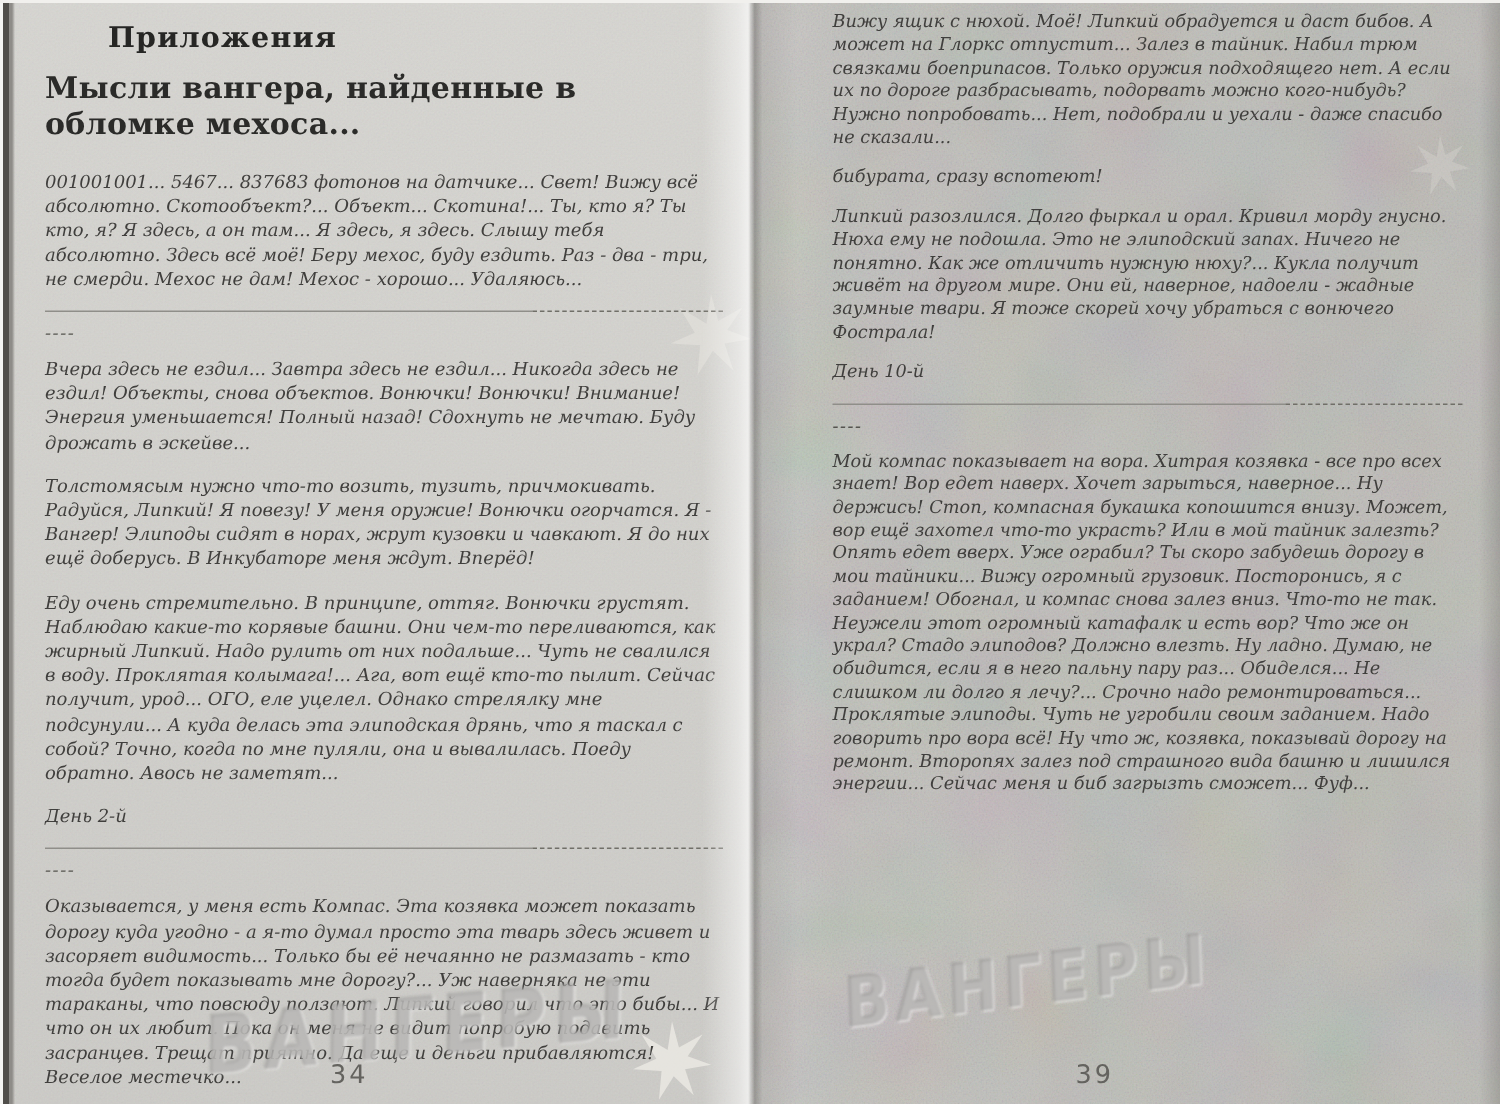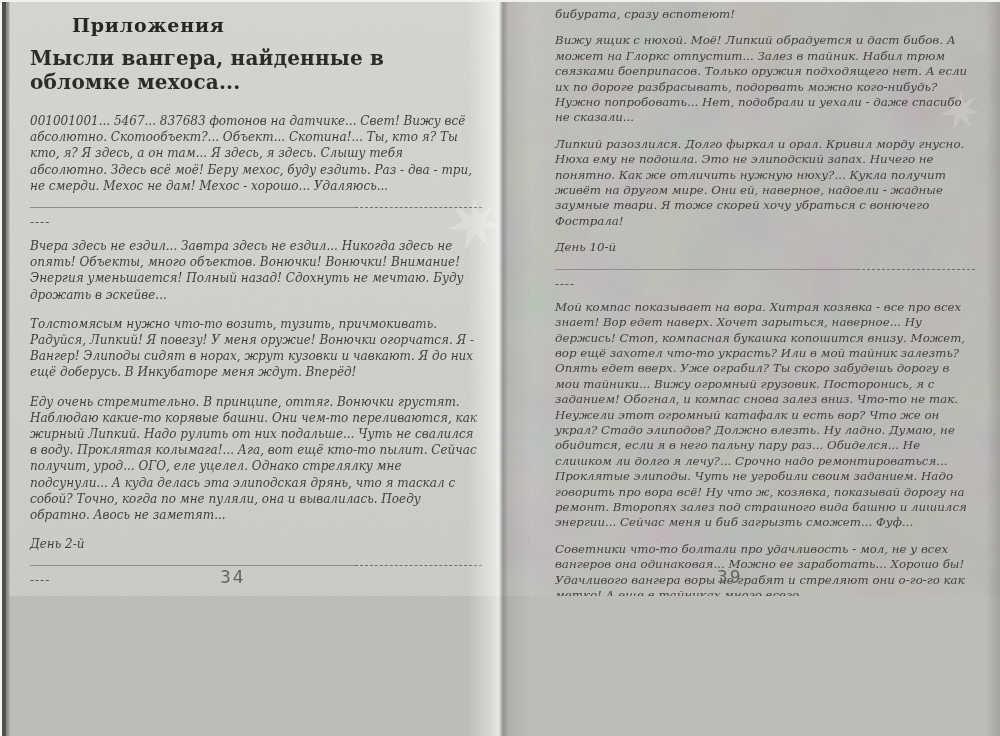--- a/index.html
+++ b/index.html
@@ -4,21 +4,21 @@
 <style>
   html,body{margin:0;padding:0;background:#a8a7a3;}
   .book{position:relative;width:1000px;height:736px;overflow:hidden;background:#bdbcb8;
         font-family:"DejaVu Serif","Liberation Serif",serif;}
   .top-sliver{position:absolute;left:0;top:0;width:100%;height:2px;background:#f1f0ed;z-index:6;}
   .left-edge{position:absolute;left:0;top:0;width:10px;height:736px;z-index:5;
     background:linear-gradient(90deg,#f4f4f2 0 2px,#504e4a 2px 6px,#8e8c88 6px 8px,rgba(212,211,207,0) 10px);}
   .right-shade{position:absolute;right:0;top:0;width:14px;height:736px;z-index:5;
     background:linear-gradient(270deg,rgba(90,88,84,.25),rgba(0,0,0,0));}
 
-  .page{position:absolute;top:0;height:596px;overflow:hidden;}
+  .page{position:absolute;top:0;height:736px;overflow:hidden;}
   .page-left{left:8px;width:492px;background:linear-gradient(180deg,#d8d7d3 0%,#d3d2ce 55%,#cecdc9 100%);}
   .page-right{left:500px;width:500px;background:linear-gradient(90deg,#d0cfcc 0%,#c9c8c4 12%,#c4c3bf 100%);}
 
   .gutter{position:absolute;left:468px;top:0;width:64px;height:736px;z-index:4;pointer-events:none;
     background:linear-gradient(90deg,rgba(0,0,0,0) 0%,rgba(255,255,255,.45) 38%,rgba(255,255,255,.65) 48%,
       rgba(75,73,69,.38) 55%,rgba(120,118,114,.18) 63%,rgba(0,0,0,0) 100%);}
 
   .content{position:relative;z-index:2;}
   .content-left{padding:10px 18px 0 22px;}
   .content-right{padding:7px 25px 0 55px;}
@@ -79,21 +79,21 @@
       <div class="doc-title">Мысли вангера, найденные в обломке мехоса...</div>
       <div class="body-left">
           <p class="para">001001001... 5467... 837683 фотонов на датчике... Свет! Вижу всё абсолютно. Скотообъект?... Объект... Скотина!... Ты, кто я? Ты кто, я? Я здесь, а он там... Я здесь, я здесь. Слышу тебя абсолютно. Здесь всё моё! Беру мехос, буду ездить. Раз - два - три, не смерди. Мехос не дам! Мехос - хорошо... Удаляюсь...</p>
           <div class="day-sep">
             <div class="day-line">
               <span class="seg-solid"></span>
               <span class="seg-dash"></span>
             </div>
             <div class="day-dashes">----</div>
           </div>
-          <p class="para">Вчера здесь не ездил... Завтра здесь не ездил... Никогда здесь не опять! Объекты, много объектов. Вонючки! Вонючки! Внимание! Энергия уменьшается! Полный назад! Сдохнуть не мечтаю. Буду дрожать в эскейве...</p>
+          <p class="para">Вчера здесь не ездил... Завтра здесь не ездил... Никогда здесь не ездил! Объекты, снова объектов. Вонючки! Вонючки! Внимание! Энергия уменьшается! Полный назад! Сдохнуть не мечтаю. Буду дрожать в эскейве...</p>
           <p class="para">Толстомясым нужно что-то возить, тузить, причмокивать. Радуйся, Липкий! Я повезу! У меня оружие! Вонючки огорчатся. Я - Вангер! Элиподы сидят в норах, жрут кузовки и чавкают. Я до них ещё доберусь. В Инкубаторе меня ждут. Вперёд!</p>
           <p class="para">Еду очень стремительно. В принципе, оттяг. Вонючки грустят. Наблюдаю какие-то корявые башни. Они чем-то переливаются, как жирный Липкий. Надо рулить от них подальше... Чуть не свалился в воду. Проклятая колымага!... Ага, вот ещё кто-то пылит. Сейчас получит, урод... ОГО, еле уцелел. Однако стрелялку мне подсунули... А куда делась эта элиподская дрянь, что я таскал с собой? Точно, когда по мне пуляли, она и вывалилась. Поеду обратно. Авось не заметят...</p>
           <div class="day-sep">
             <div class="day-label">День 2-й</div>
             <div class="day-line">
               <span class="seg-solid"></span>
               <span class="seg-dash"></span>
             </div>
             <div class="day-dashes">----</div>
           </div>
@@ -115,33 +115,32 @@
       <filter id="nR2">
           <feTurbulence type="fractalNoise" baseFrequency="0.014" numOctaves="3" seed="4"></feTurbulence>
         </filter>
       <rect width="100%" height="100%" filter="url(#nR2)"></rect>
     </svg>
     <svg class="splat" style="left:438px;top:80px;opacity:.35" width="44" height="60" viewBox="0 0 100 100">
       <path d="M50 5 L58 35 L85 20 L68 45 L95 55 L65 60 L75 90 L52 68 L35 95 L38 62 L5 60 L32 48 L15 20 L45 38 Z" fill="#dddbd5"></path>
     </svg>
     <div class="content content-right">
       <div class="body-right">
+          <p class="para">Вижу ящик с нюхой. Моё! Липкий обрадуется и даст бибов. А может на Глоркс отпустит... Залез в тайник. Набил трюм связками боеприпасов. Только оружия подходящего нет. А если их по дороге разбрасывать, подорвать можно кого-нибудь? Нужно попробовать... Нет, подобрали и уехали - даже спасибо не сказали...</p>
           <p class="para">бибурата, сразу вспотеют!</p>
-          <p class="para">Вижу ящик с нюхой. Моё! Липкий обрадуется и даст бибов. А может на Глоркс отпустит... Залез в тайник. Набил трюм связками боеприпасов. Только оружия подходящего нет. А если их по дороге разбрасывать, подорвать можно кого-нибудь? Нужно попробовать... Нет, подобрали и уехали - даже спасибо не сказали...</p>
           <p class="para">Липкий разозлился. Долго фыркал и орал. Кривил морду гнусно. Нюха ему не подошла. Это не элиподский запах. Ничего не понятно. Как же отличить нужную нюху?... Кукла получит живёт на другом мире. Они ей, наверное, надоели - жадные заумные твари. Я тоже скорей хочу убраться с вонючего Фострала!</p>
           <div class="day-sep">
             <div class="day-label">День 10-й</div>
             <div class="day-line">
               <span class="seg-solid"></span>
               <span class="seg-dash"></span>
             </div>
             <div class="day-dashes">----</div>
           </div>
           <p class="para">Мой компас показывает на вора. Хитрая козявка - все про всех знает! Вор едет наверх. Хочет зарыться, наверное... Ну держись! Стоп, компасная букашка копошится внизу. Может, вор ещё захотел что-то украсть? Или в мой тайник залезть? Опять едет вверх. Уже ограбил? Ты скоро забудешь дорогу в мои тайники... Вижу огромный грузовик. Посторонись, я с заданием! Обогнал, и компас снова залез вниз. Что-то не так. Неужели этот огромный катафалк и есть вор? Что же он украл? Стадо элиподов? Должно влезть. Ну ладно. Думаю, не обидится, если я в него пальну пару раз... Обиделся... Не слишком ли долго я лечу?... Срочно надо ремонтироваться... Проклятые элиподы. Чуть не угробили своим заданием. Надо говорить про вора всё! Ну что ж, козявка, показывай дорогу на ремонт. Второпях залез под страшного вида башню и лишился энергии... Сейчас меня и биб загрызть сможет... Фуф...</p>
-          <p class="para">Советники что-то болтали про удачливость - мол, не у всех вангеров она одинаковая... Можно ее заработать... Хорошо бы! Удачливого вангера воры не грабят и стреляют они о-го-го как метко! А еще в тайниках много всего...</p>
         </div>
     </div>
     <div class="watermark wm-right">ВАНГЕРЫ</div>
     <div class="page-num page-num-right">39</div>
   </div>
 
   <div class="gutter"></div>
 </div>
 
 </body></html>

